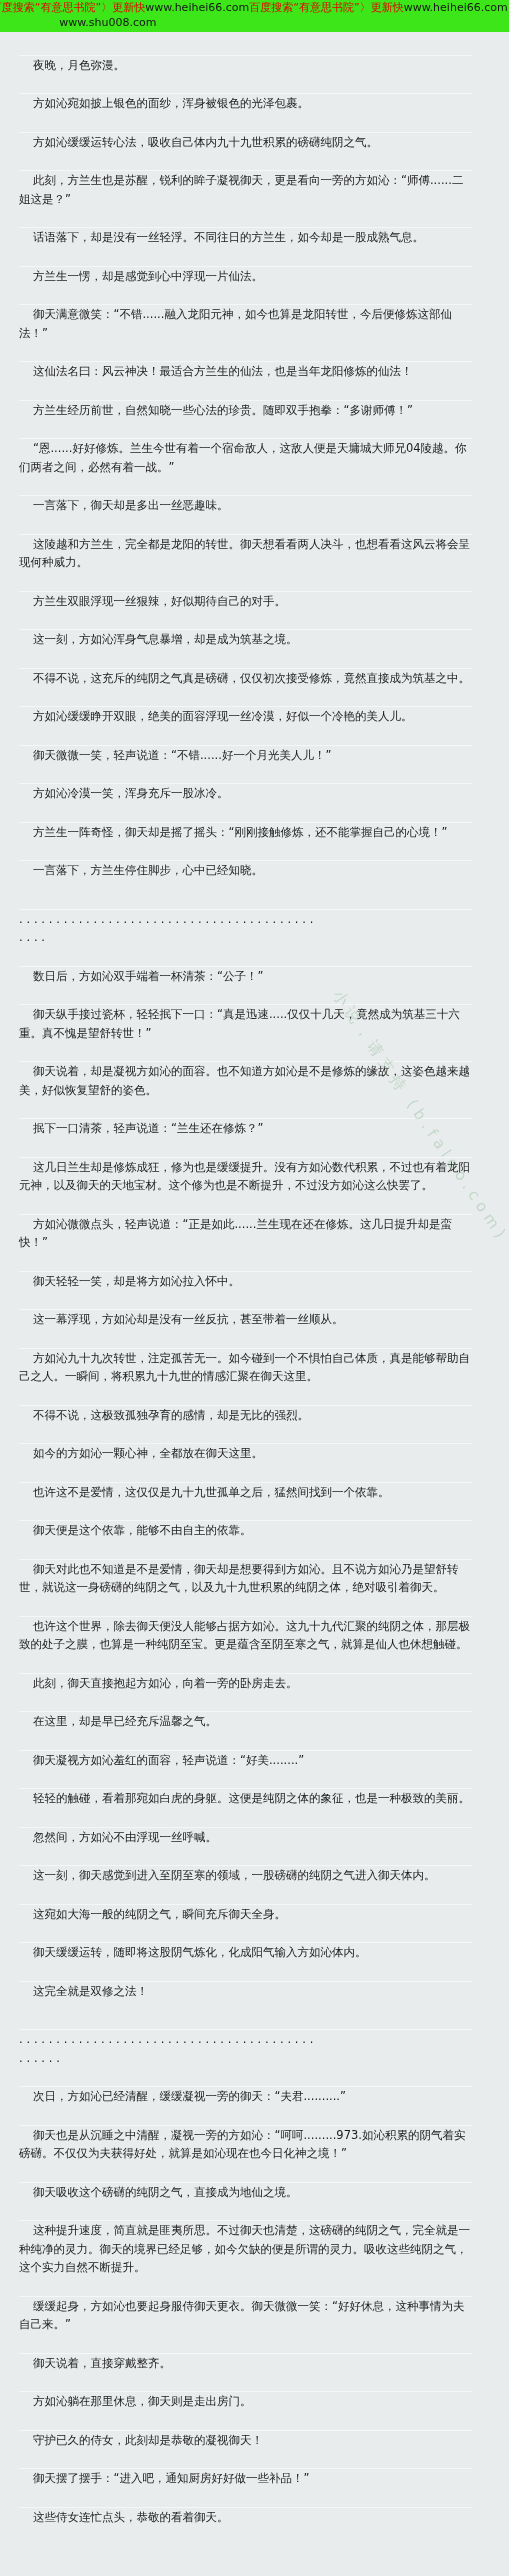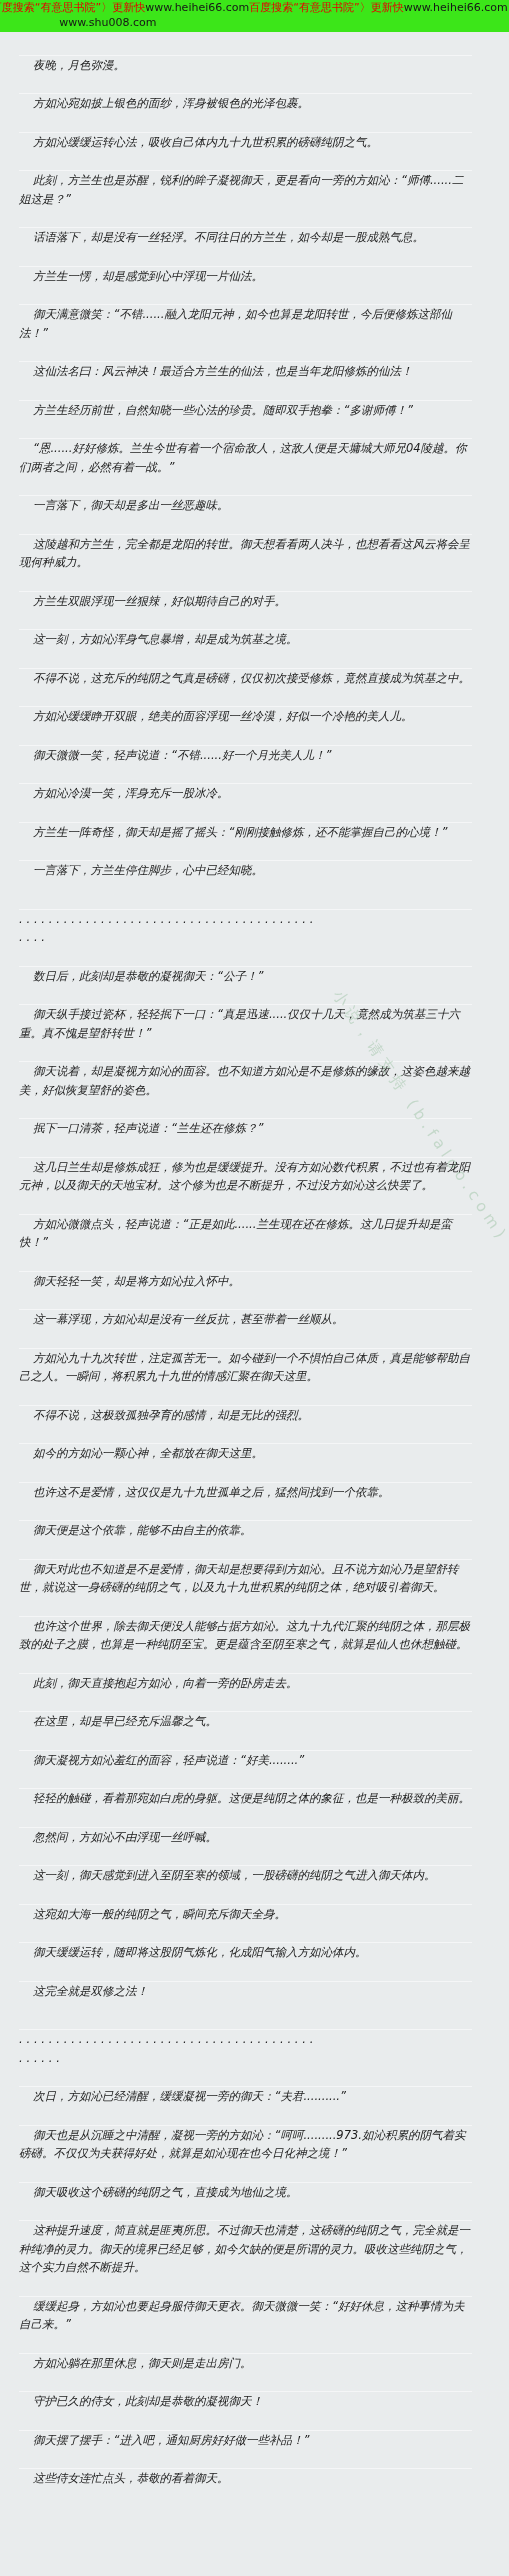--- a/index.html
+++ b/index.html
@@ -45,21 +45,20 @@
     text-indent:14px;
     color:#1c1c1c;
     white-space:pre-wrap;
     word-break:break-all;
     border-top:0.6px solid rgba(255,255,255,0.55);
     background-image:repeating-linear-gradient(
       to bottom,
       transparent 0px, transparent 16.6px,
       #50564f 16.6px, #50564f 17px,
       transparent 17px, transparent 18.5px);
-    font-style:italic;
   }
   .para.dots{
     letter-spacing:3.8px;
     text-indent:0;
     margin-top:29px;
     margin-bottom:7.7px;
   }
   
   .watermark{
     position:absolute;
@@ -108,21 +107,21 @@
       <div class="para">方兰生双眼浮现一丝狠辣，好似期待自己的对手。</div>
       <div class="para">这一刻，方如沁浑身气息暴增，却是成为筑基之境。</div>
       <div class="para">不得不说，这充斥的纯阴之气真是磅礴，仅仅初次接受修炼，竟然直接成为筑基之中。</div>
       <div class="para">方如沁缓缓睁开双眼，绝美的面容浮现一丝冷漠，好似一个冷艳的美人儿。</div>
       <div class="para">御天微微一笑，轻声说道：“不错......好一个月光美人儿！”</div>
       <div class="para">方如沁冷漠一笑，浑身充斥一股冰冷。</div>
       <div class="para">方兰生一阵奇怪，御天却是摇了摇头：“刚刚接触修炼，还不能掌握自己的心境！”</div>
       <div class="para">一言落下，方兰生停住脚步，心中已经知晓。</div>
       <div class="para dots">........................................
 ....</div>
-      <div class="para">数日后，此刻却是恭敬的凝视御天：“公子！”</div>
+      <div class="para">数日后，方如沁双手端着一杯清茶：“公子！”</div>
       <div class="para">御天纵手接过瓷杯，轻轻抿下一口：“真是迅速.....仅仅十几天，竟然成为筑基三十六重。真不愧是望舒转世！”</div>
       <div class="para">御天说着，却是凝视方如沁的面容。也不知道方如沁是不是修炼的缘故，这姿色越来越美，好似恢复望舒的姿色。</div>
       <div class="para">抿下一口清茶，轻声说道：“兰生还在修炼？”</div>
       <div class="para">这几日兰生却是修炼成狂，修为也是缓缓提升。没有方如沁数代积累，不过也有着龙阳元神，以及御天的天地宝材。这个修为也是不断提升，不过没方如沁这么快罢了。</div>
       <div class="para">方如沁微微点头，轻声说道：“正是如此......兰生现在还在修炼。这几日提升却是蛮快！”</div>
       <div class="para">御天轻轻一笑，却是将方如沁拉入怀中。</div>
       <div class="para">这一幕浮现，方如沁却是没有一丝反抗，甚至带着一丝顺从。</div>
       <div class="para">方如沁九十九次转世，注定孤苦无一。如今碰到一个不惧怕自己体质，真是能够帮助自己之人。一瞬间，将积累九十九世的情感汇聚在御天这里。</div>
       <div class="para">不得不说，这极致孤独孕育的感情，却是无比的强烈。</div>
       <div class="para">如今的方如沁一颗心神，全都放在御天这里。</div>
@@ -139,20 +138,21 @@
       <div class="para">这宛如大海一般的纯阴之气，瞬间充斥御天全身。</div>
       <div class="para">御天缓缓运转，随即将这股阴气炼化，化成阳气输入方如沁体内。</div>
       <div class="para">这完全就是双修之法！</div>
       <div class="para dots">........................................
 ......</div>
       <div class="para">次日，方如沁已经清醒，缓缓凝视一旁的御天：“夫君..........”</div>
       <div class="para">御天也是从沉睡之中清醒，凝视一旁的方如沁：“呵呵.........973.如沁积累的阴气着实磅礴。不仅仅为夫获得好处，就算是如沁现在也今日化神之境！”</div>
       <div class="para">御天吸收这个磅礴的纯阴之气，直接成为地仙之境。</div>
       <div class="para">这种提升速度，简直就是匪夷所思。不过御天也清楚，这磅礴的纯阴之气，完全就是一种纯净的灵力。御天的境界已经足够，如今欠缺的便是所谓的灵力。吸收这些纯阴之气，这个实力自然不断提升。</div>
       <div class="para">缓缓起身，方如沁也要起身服侍御天更衣。御天微微一笑：“好好休息，这种事情为夫自己来。”</div>
+      <div class="para">御天说着，直接穿戴整齐。</div>
       <div class="para">方如沁躺在那里休息，御天则是走出房门。</div>
       <div class="para">守护已久的侍女，此刻却是恭敬的凝视御天！</div>
       <div class="para">御天摆了摆手：“进入吧，通知厨房好好做一些补品！”</div>
       <div class="para">这些侍女连忙点头，恭敬的看着御天。</div>
     </div>
 </main>
 
 <div class="watermark">小说，请支持 (b.faloo.com) 飞卢 053702304 35932011</div>
 
 

